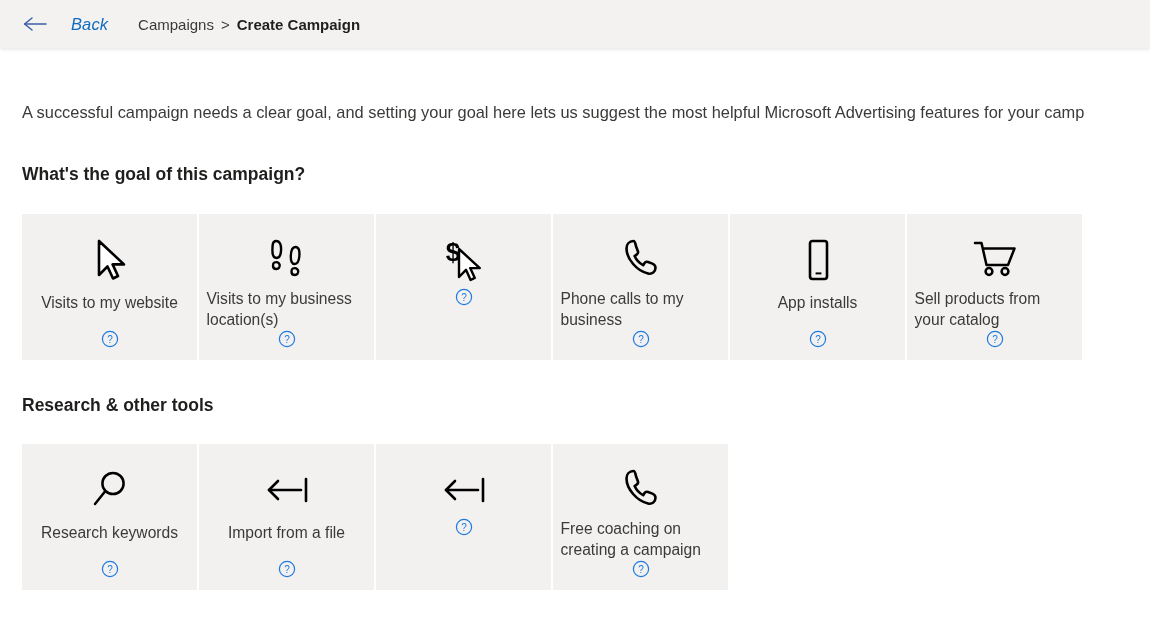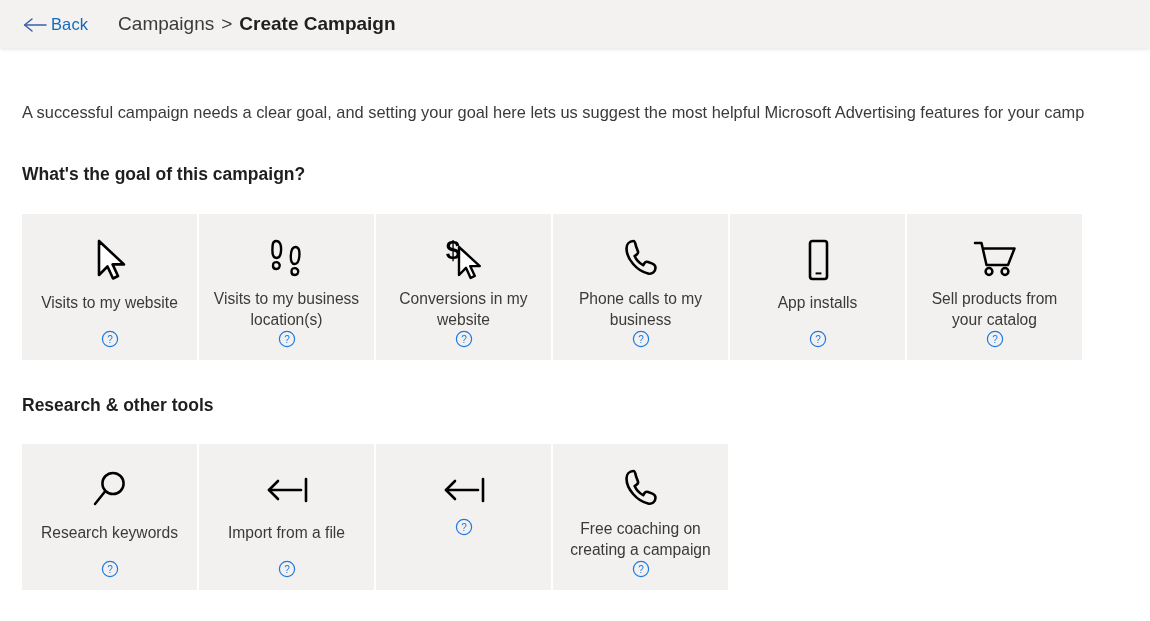--- a/index.html
+++ b/index.html
@@ -24,38 +24,39 @@
     height: 48px;
     background: #f3f2f1;
     box-shadow: 0 1.6px 3.6px rgba(0,0,0,0.10), 0 0.3px 0.9px rgba(0,0,0,0.08);
     display: flex;
     align-items: center;
     box-sizing: border-box;
     padding-left: 22px;
   }
   #back-link {
     display: flex;
-    align-items: flex-end;
-    gap: 3px;
+    align-items: flex-start;
+    gap: 23px;
     color: #0f6cbd;
     text-decoration: none;
     cursor: pointer;
+    font-style: italic;
   }
   #back-link .arrow {
     display: block;
     line-height: 0;
   }
   #back-label {
     font-size: 16.5px;
     letter-spacing: 0.1px;
     color: #0f6cbd;
   }
   #breadcrumb {
     margin-left: 30px;
-    font-size: 19px;
+    font-size: 15px;
     display: flex;
     align-items: baseline;
     gap: 7px;
     white-space: nowrap;
   }
   #breadcrumb .crumb {
     color: #3b3a39;
     font-weight: 400;
     cursor: pointer;
   }
@@ -126,21 +127,20 @@
     display: flex;
     align-items: center;
     justify-content: center;
     line-height: 0;
   }
   .tile-label {
     margin-top: 4px;
     font-size: 15.6px;
     line-height: 21px;
     color: #3b3a39;
-    text-align: center;
     max-width: 160px;
     flex-grow: 1;
   }
   .tile-help {
     margin-bottom: 12px;
     line-height: 0;
     cursor: pointer;
   }
 </style>
 </head>
@@ -207,21 +207,20 @@
       </span>
     </div>
 
     <div class="tile">
       <span class="tile-icon">
         <svg width="48" height="46" viewBox="0 0 48 46">
           <text x="13" y="24" text-anchor="middle" font-family="'Liberation Sans',sans-serif" font-size="26" font-weight="bold" fill="#000000">$</text>
           <path d="M19 12 L19 40 L26 32.8 L30.6 43 L34.8 40.9 L30.2 31.1 L39.8 31.1 Z" fill="#ffffff" stroke="#000000" stroke-width="2.4" stroke-linejoin="round"></path>
         </svg>
       </span>
-      <span class="tile-label">Conversions in my website</span>
       <span class="tile-help">
         <svg width="18" height="18" viewBox="0 0 18 18">
           <circle cx="9" cy="9" r="7.6" fill="none" stroke="#1e7ae0" stroke-width="1.2"></circle>
           <text x="9" y="12.6" text-anchor="middle" font-family="'Liberation Sans',sans-serif" font-size="10" fill="#1e7ae0">?</text>
         </svg>
       </span>
     </div>
 
     <div class="tile">
       <span class="tile-icon">

